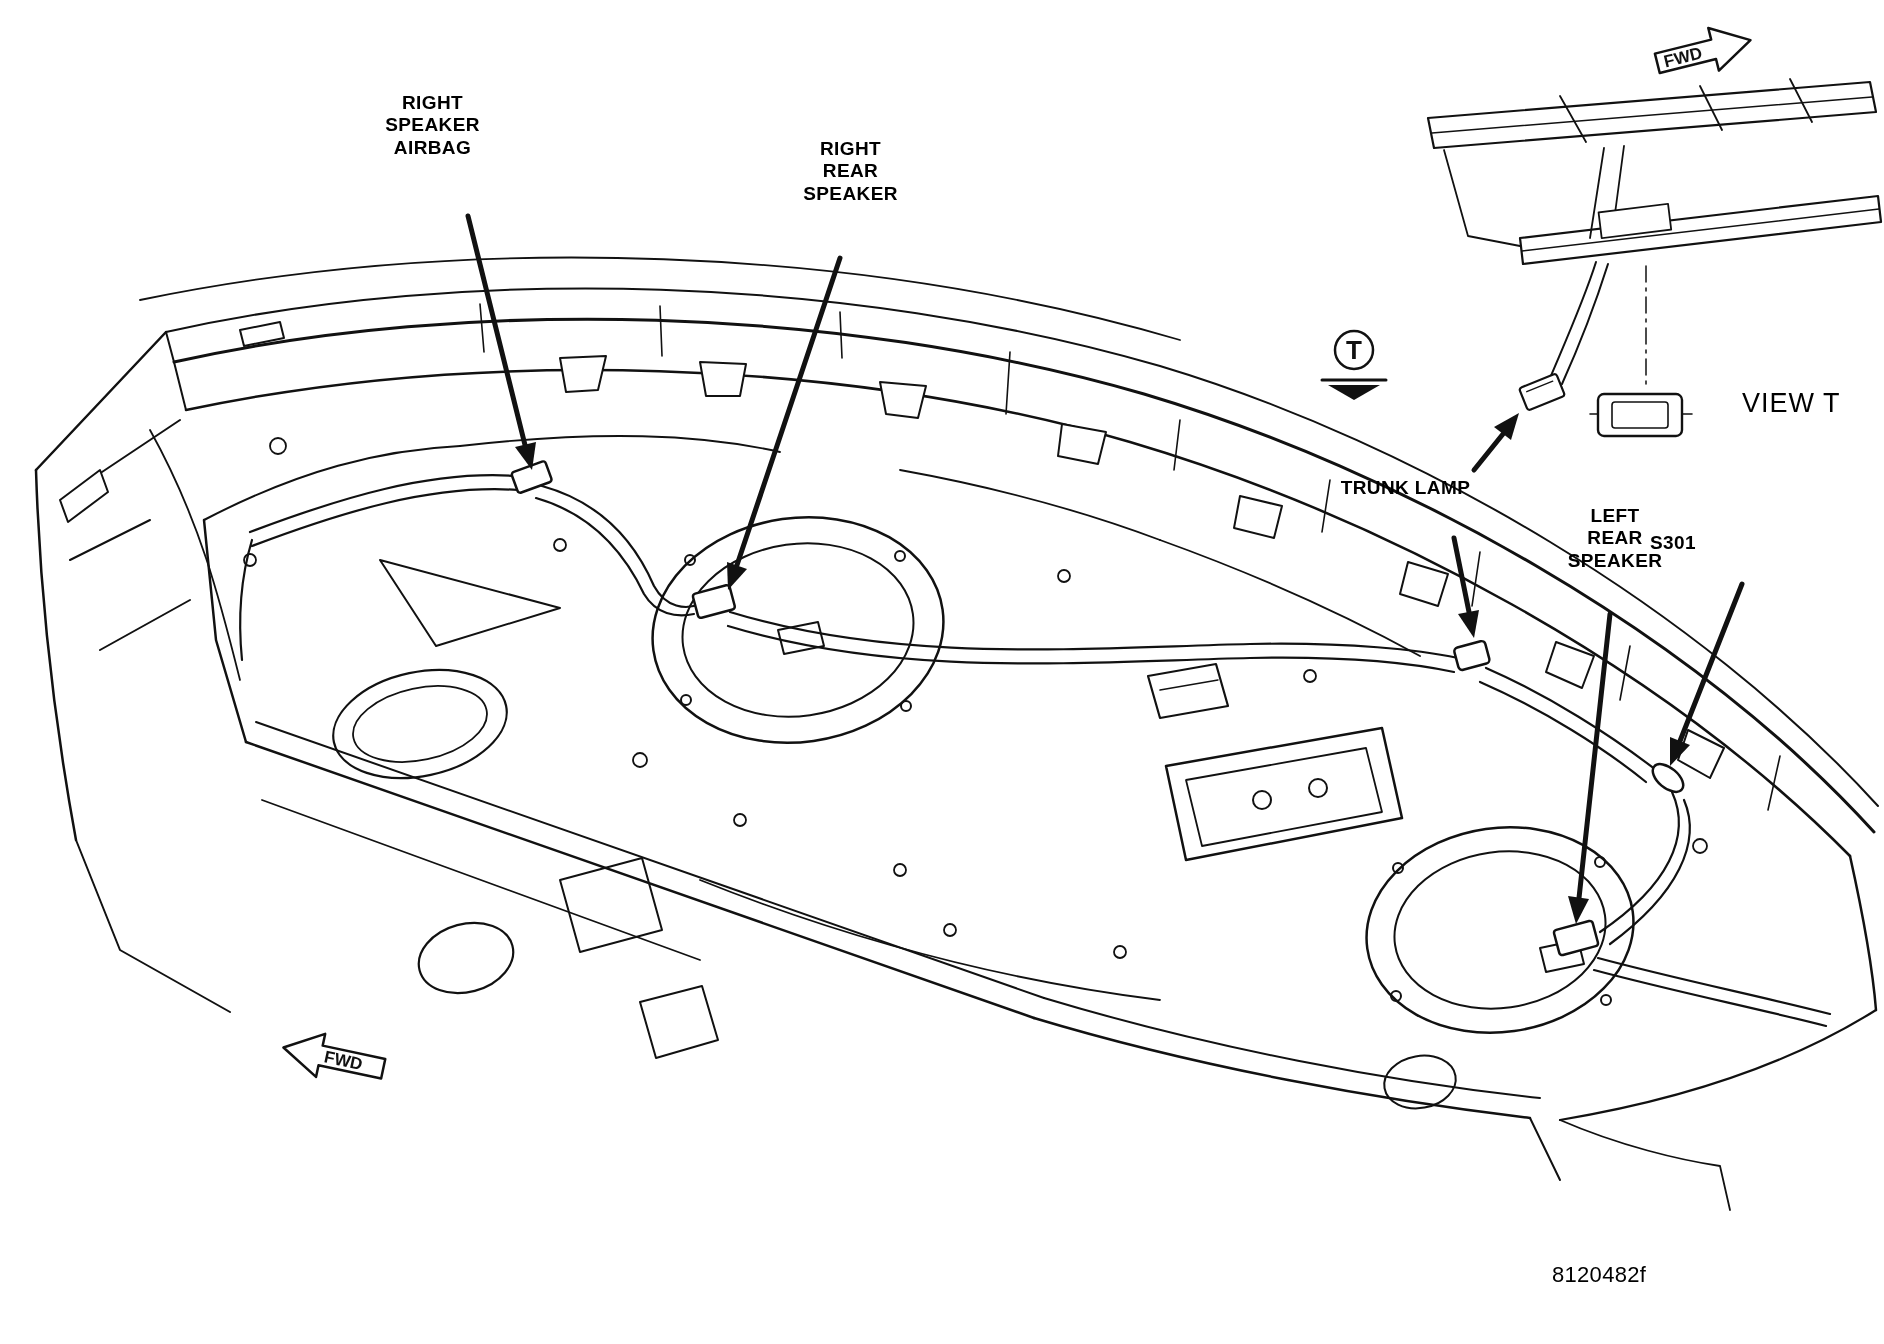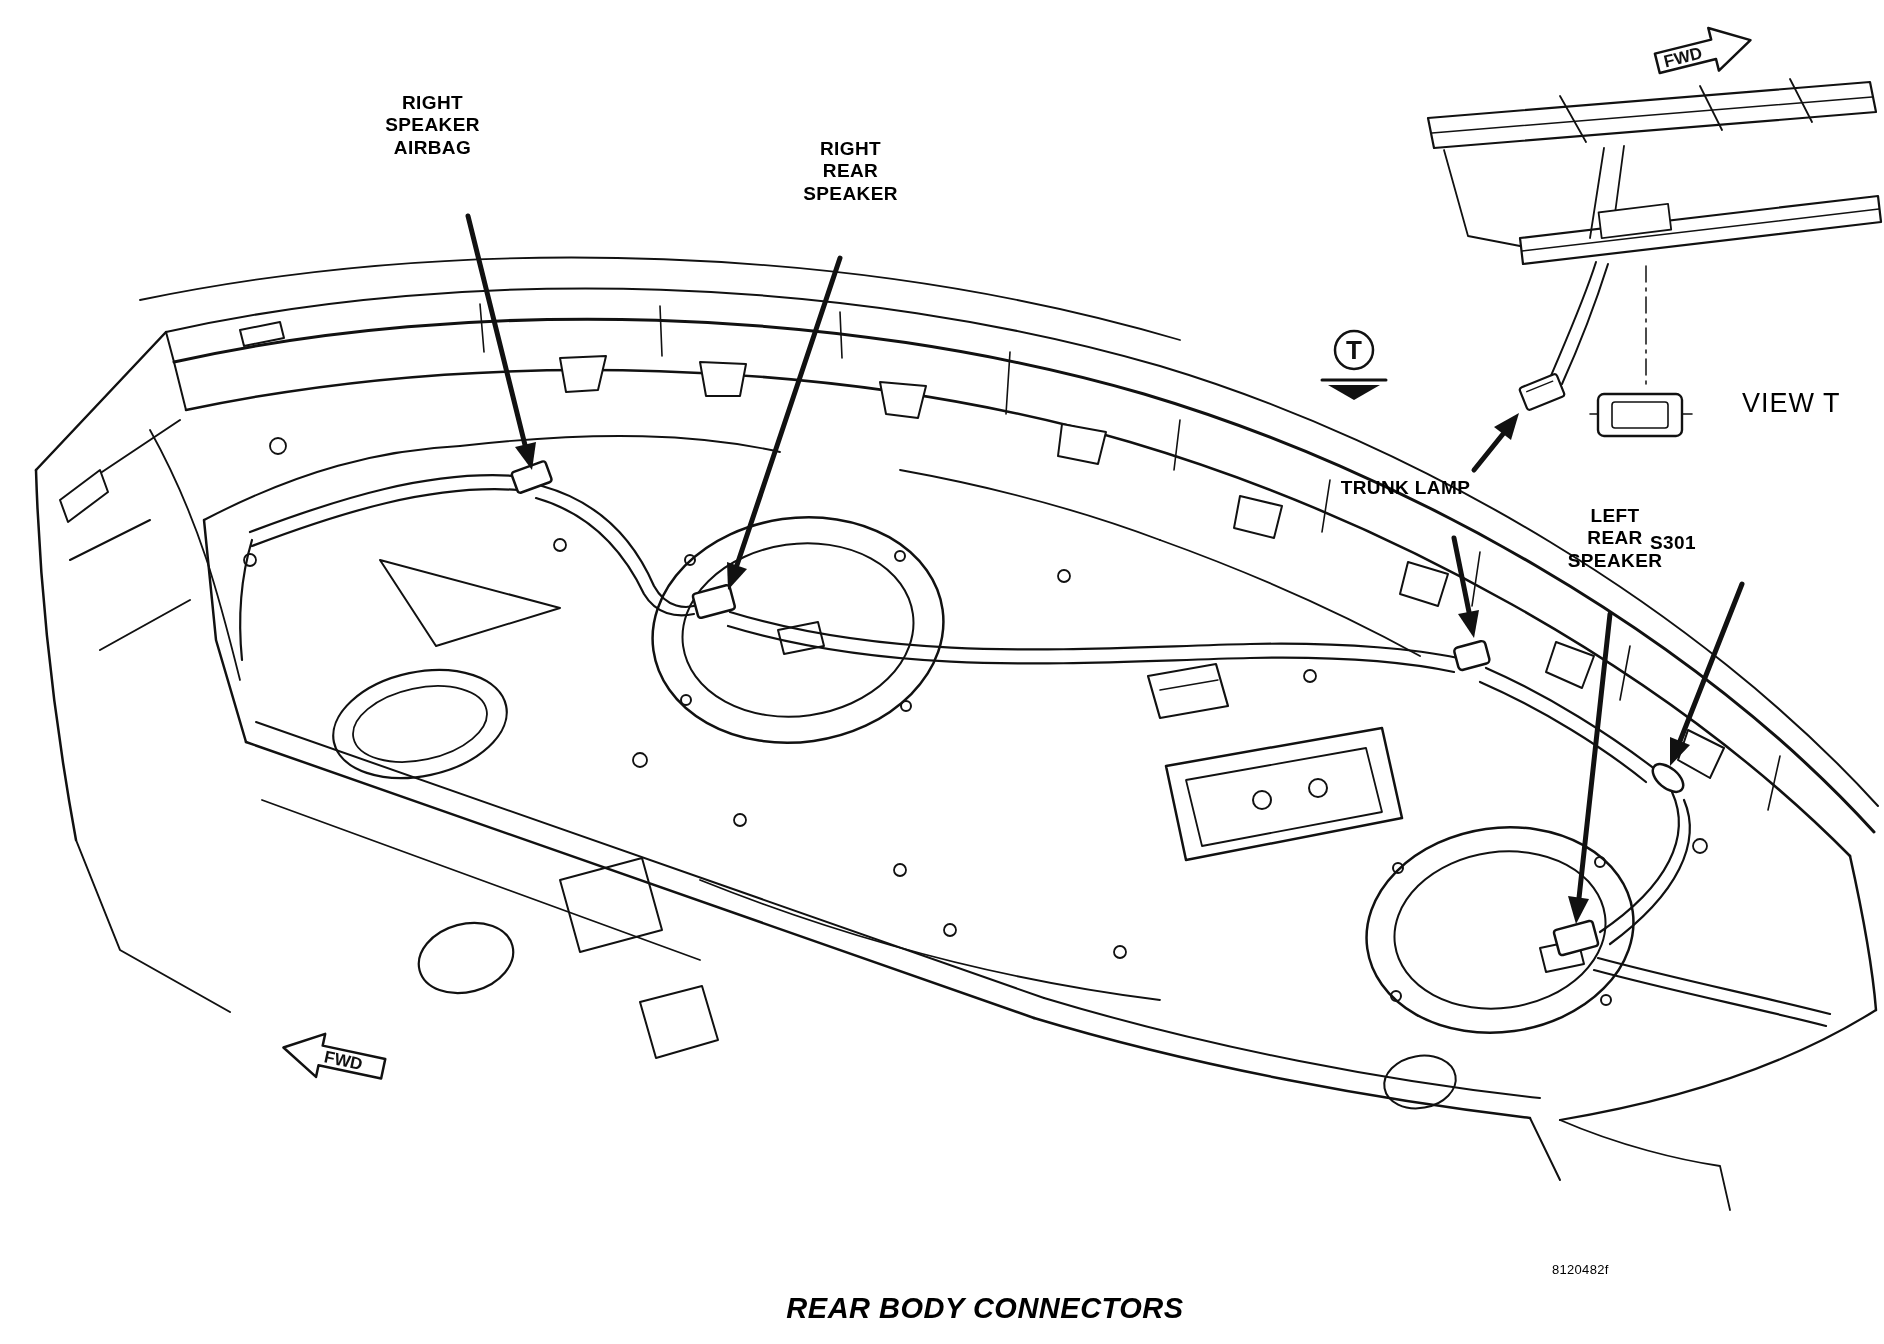--- a/index.html
+++ b/index.html
@@ -25,21 +25,21 @@
   .callout span{display:block;}
   .view-label{
     position:absolute;
     font-size:27px;
     font-weight:normal;
     letter-spacing:1px;
     white-space:nowrap;
   }
   .figure-number{
     position:absolute;
-    font-size:13px;
+    font-size:22px;
     letter-spacing:.3px;
   }
   .caption{
     position:absolute;
     text-align:center;
     font-weight:bold;
     font-style:italic;
     font-size:29px;
     letter-spacing:.5px;
   }
@@ -270,15 +270,14 @@
   </div>
 
   <div class="callout" style="left:1628px; top:532px; width:90px;">
     <span>S301</span>
   </div>
 
   <div class="view-label" style="left:1722px; top:388px;margin-left:20px;">VIEW T</div>
 
   <div class="figure-number" style="left:1552px; top:1262px;">8120482f</div>
 
-  <div class="caption" style="left:542px; top:1292px; width:886px;">REAR BODY CONNECTORS</div>
 
 </div>
 
 </body></html>

